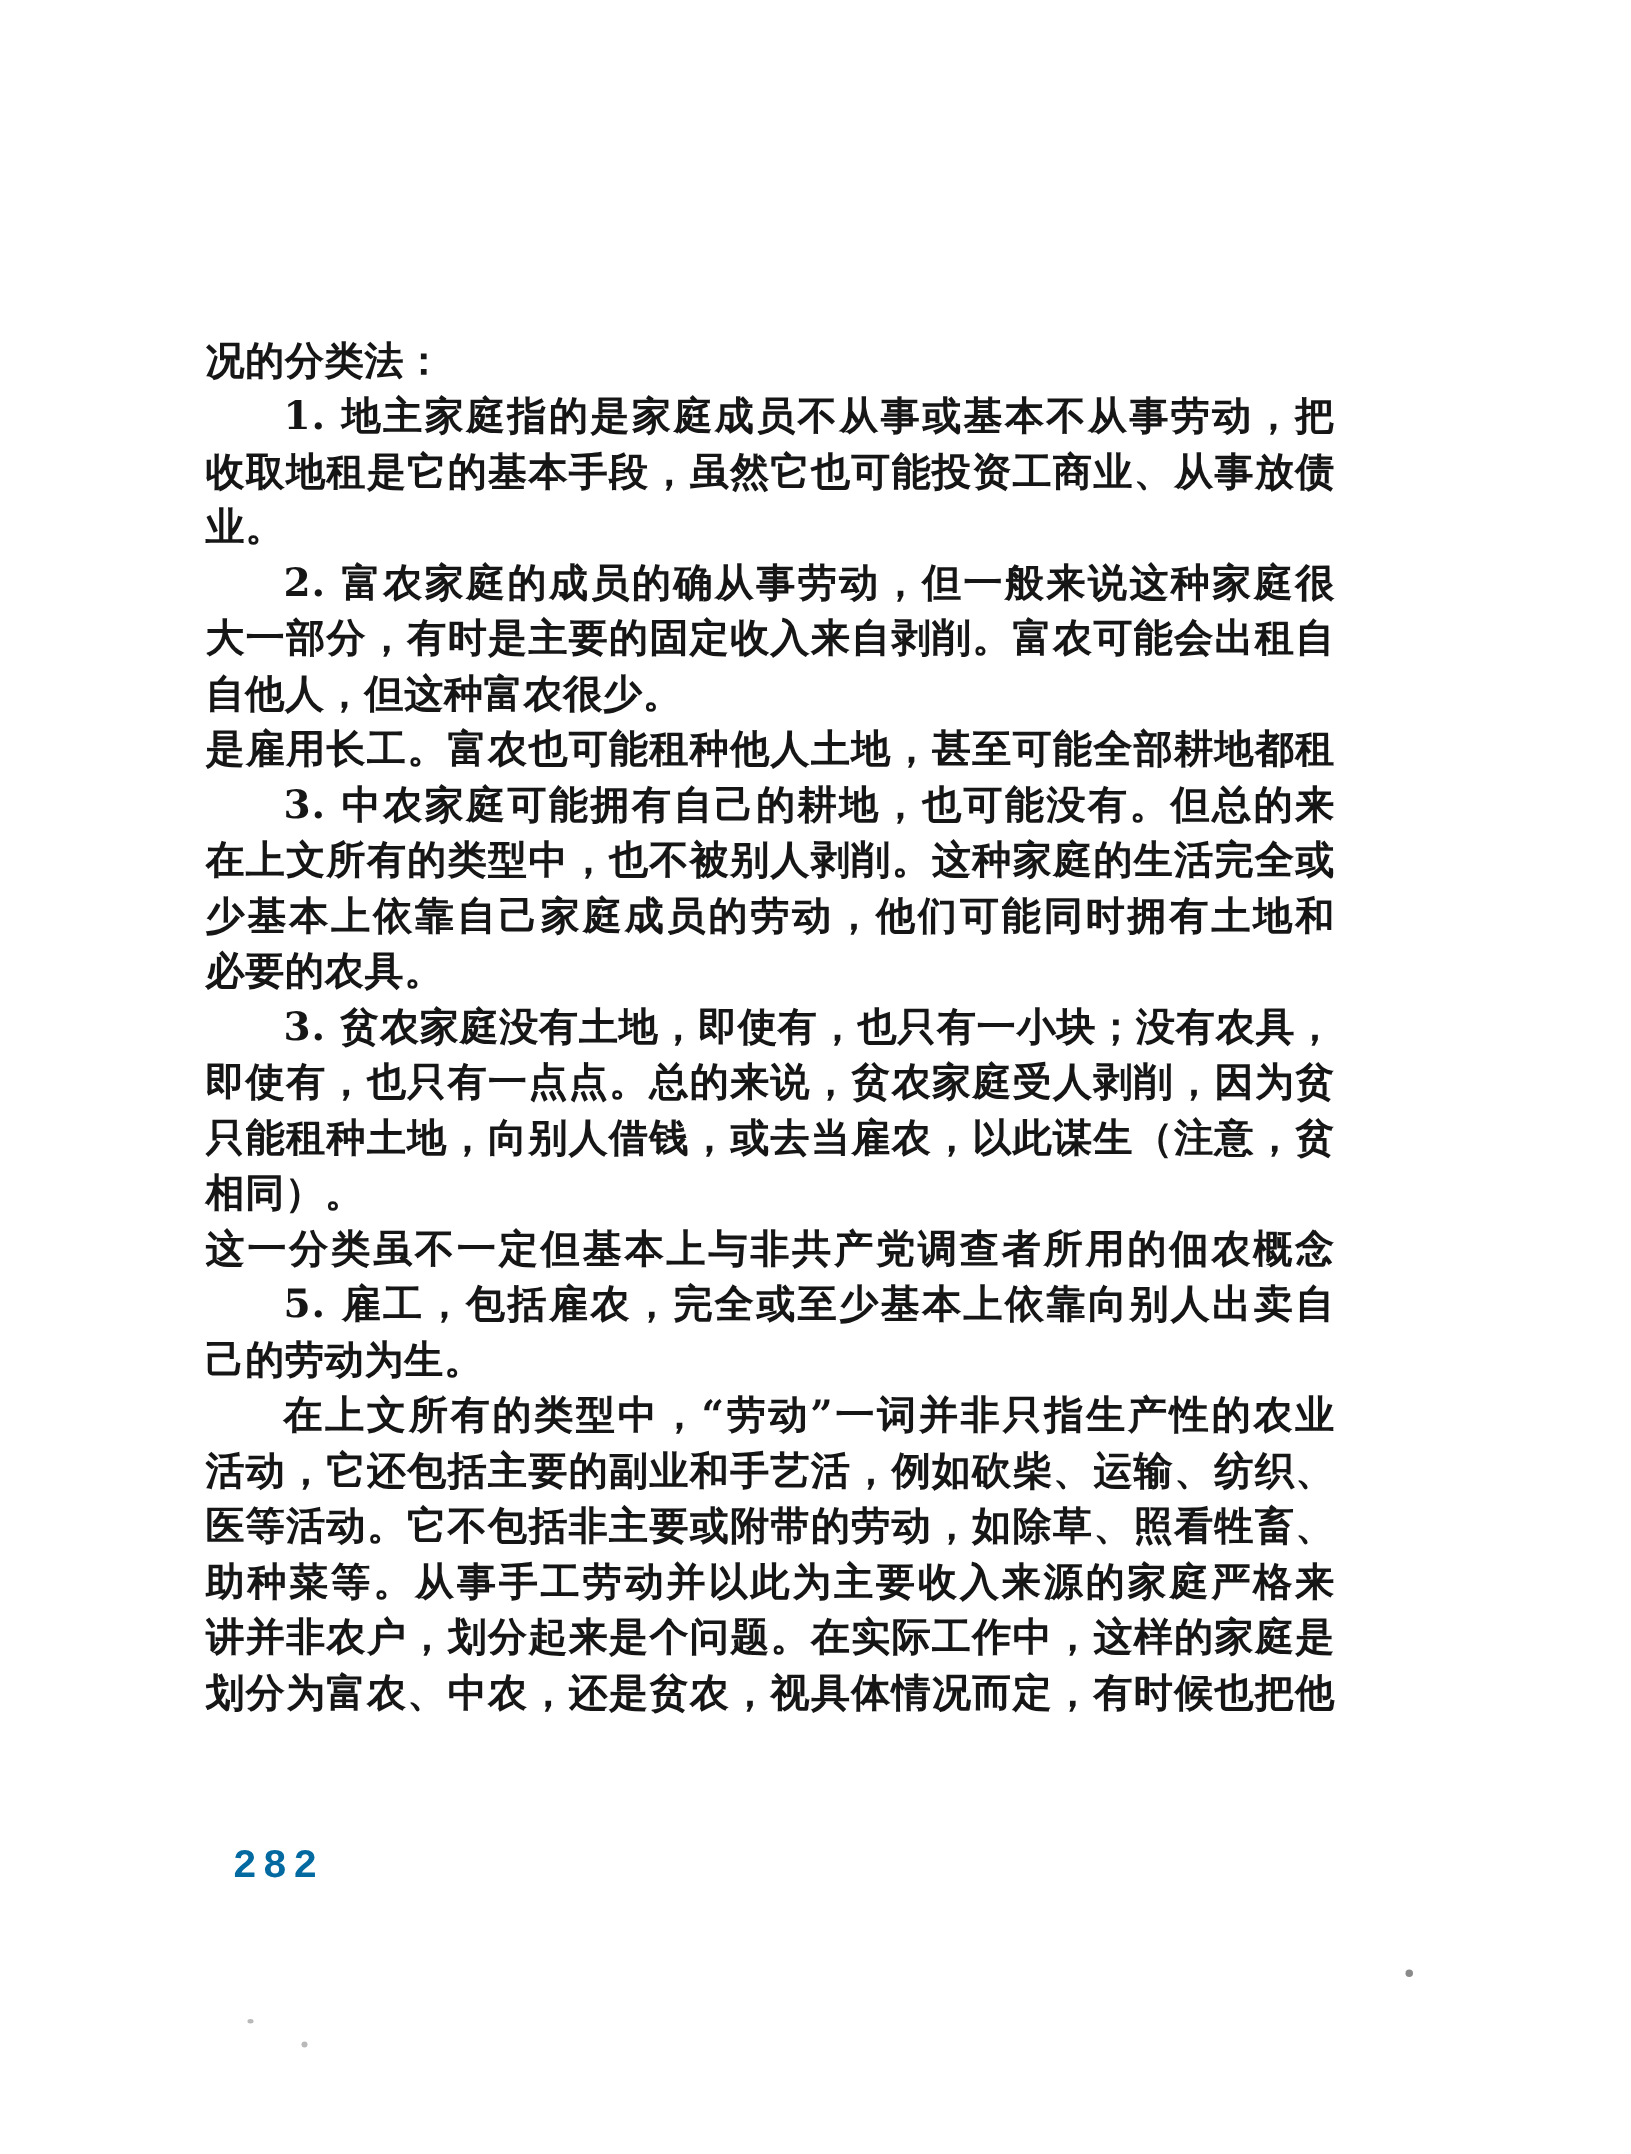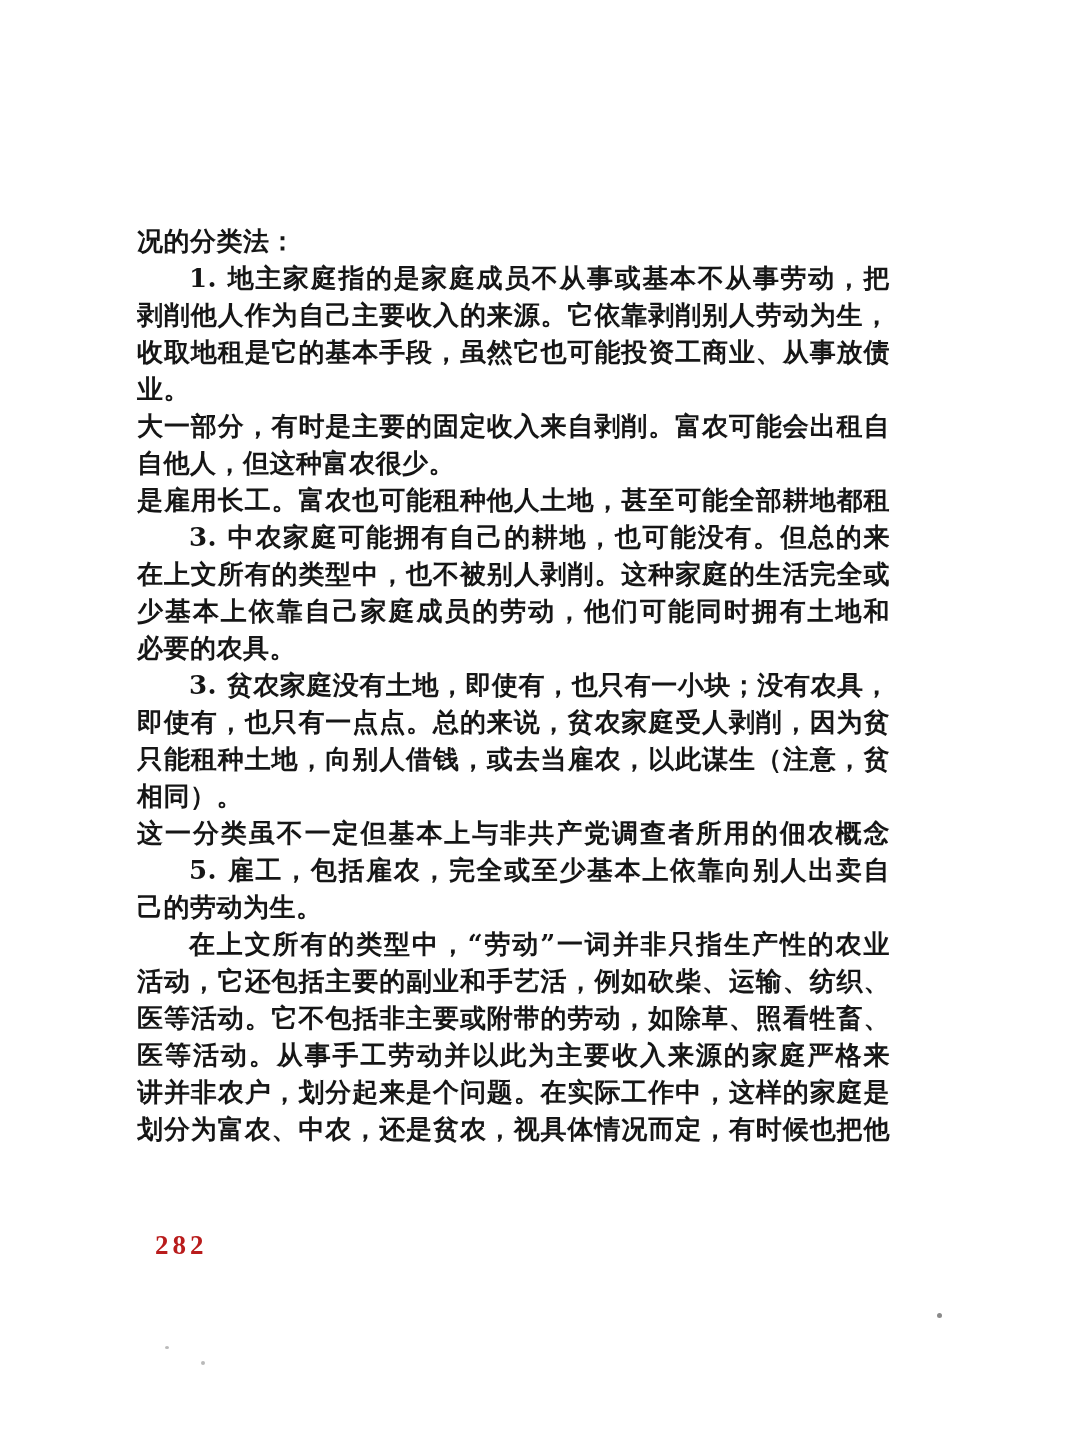--- a/index.html
+++ b/index.html
@@ -47,60 +47,60 @@
   }
   .page-number {
     position: absolute;
     left: 155px;
     top: 1228px;
     height: 34px;
     line-height: 34px;
     font-size: 27px;
     font-weight: 600;
     letter-spacing: 4px;
-    color: #b91c1c;
-    font-family: Liberation Serif, serif;
+    color: #0369a1;
+    font-family: Liberation Mono, monospace;
   }
   .speck {
     position: absolute;
     background: #8a8a8a;
     border-radius: 50%;
   }
   .speck-1 { left: 937px; top: 1313px; width: 5px; height: 5px; }
   .speck-2 { left: 165px; top: 1346px; width: 4px; height: 3px; opacity: 0.6; }
   .speck-3 { left: 201px; top: 1361px; width: 4px; height: 4px; opacity: 0.6; }
 </style>
 </head>
 <body>
 
 <div class="page">
   <div class="text-block">
     <div class="line">况的分类法：</div>
     <div class="line just indent">1. 地主家庭指的是家庭成员不从事或基本不从事劳动，把</div>
-    <div class="line just">剥削他人作为自己主要收入的来源。它依靠剥削别人劳动为生，</div>
     <div class="line just">收取地租是它的基本手段，虽然它也可能投资工商业、从事放债</div>
     <div class="line">业。</div>
+    <div class="line just indent">2. 富农家庭的成员的确从事劳动，但一般来说这种家庭很</div>
     <div class="line just">大一部分，有时是主要的固定收入来自剥削。富农可能会出租自</div>
     <div class="line">自他人，但这种富农很少。</div>
     <div class="line just">是雇用长工。富农也可能租种他人土地，甚至可能全部耕地都租</div>
     <div class="line just indent">3. 中农家庭可能拥有自己的耕地，也可能没有。但总的来</div>
     <div class="line just">在上文所有的类型中，也不被别人剥削。这种家庭的生活完全或至</div>
     <div class="line just">少基本上依靠自己家庭成员的劳动，他们可能同时拥有土地和</div>
     <div class="line">必要的农具。</div>
     <div class="line just indent">3. 贫农家庭没有土地，即使有，也只有一小块；没有农具，</div>
     <div class="line just">即使有，也只有一点点。总的来说，贫农家庭受人剥削，因为贫农</div>
     <div class="line just">只能租种土地，向别人借钱，或去当雇农，以此谋生（注意，贫农</div>
     <div class="line">相同）。</div>
     <div class="line just">这一分类虽不一定但基本上与非共产党调查者所用的佃农概念</div>
     <div class="line just indent">5. 雇工，包括雇农，完全或至少基本上依靠向别人出卖自</div>
     <div class="line">己的劳动为生。</div>
     <div class="line just indent">在上文所有的类型中，“劳动”一词并非只指生产性的农业</div>
     <div class="line just">活动，它还包括主要的副业和手艺活，例如砍柴、运输、纺织、行</div>
     <div class="line just">医等活动。它不包括非主要或附带的劳动，如除草、照看牲畜、帮</div>
-    <div class="line just">医等活动。从事手工劳动并以此为主要收入来源的家庭严格来</div>
+    <div class="line just">助种菜等。从事手工劳动并以此为主要收入来源的家庭严格来</div>
     <div class="line just">讲并非农户，划分起来是个问题。在实际工作中，这样的家庭是</div>
     <div class="line just">划分为富农、中农，还是贫农，视具体情况而定，有时候也把他们</div>
   </div>
 
   <div class="page-number">282</div>
 
   <div class="speck speck-1"></div>
   <div class="speck speck-2"></div>
   <div class="speck speck-3"></div>
 </div>

